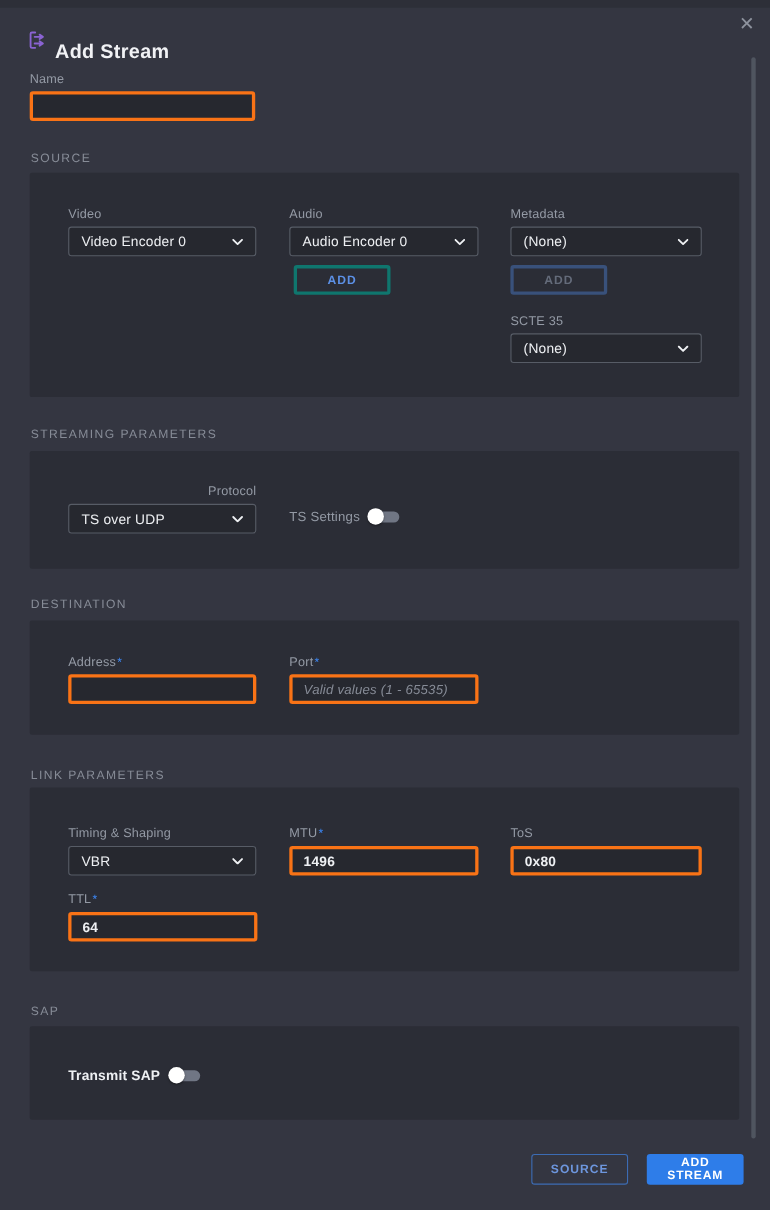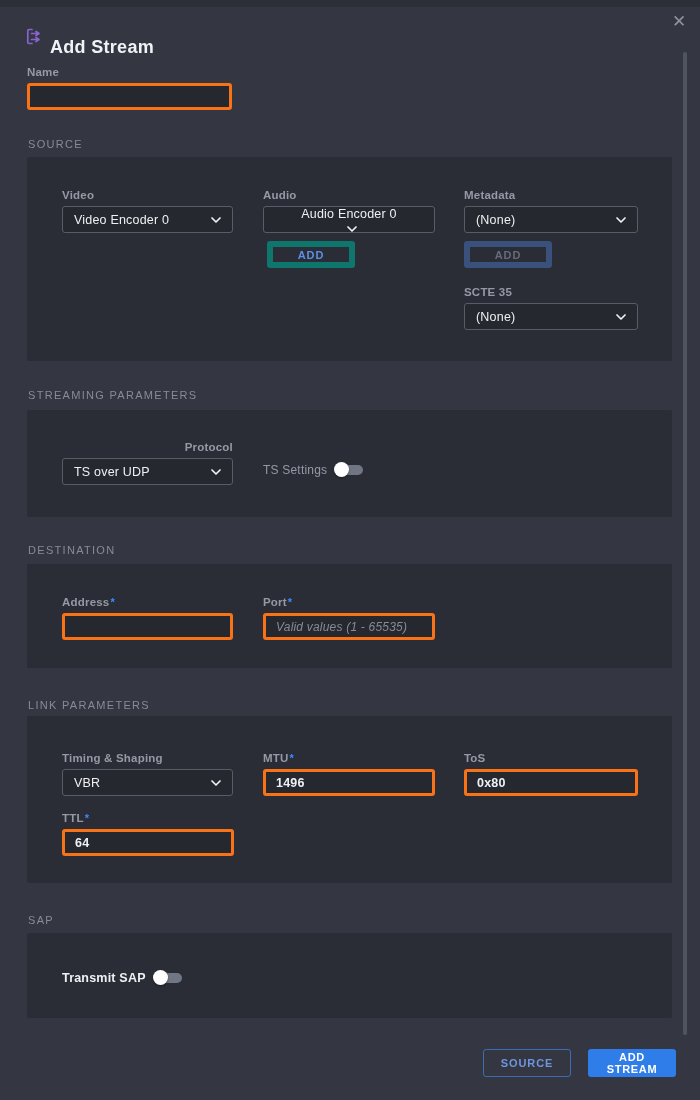--- a/index.html
+++ b/index.html
@@ -17,39 +17,39 @@
   .close-btn{position:absolute;left:668px;top:11px;width:22px;height:22px;color:#8d929d;
     font-size:17px;line-height:22px;text-align:center;cursor:pointer;}
 
   
   .sect-h{position:absolute;left:28px;font-size:11px;font-weight:400;letter-spacing:1.3px;color:#878c97;}
 
   
   .card{position:absolute;left:27px;width:645px;background:#2b2d36;border-radius:2px;}
 
   .fgroup{position:absolute;}
-  .flabel{display:block;font-size:11.5px;color:#949aa5;margin-bottom:5px;letter-spacing:.2px;font-weight:bold;}
+  .flabel{display:block;font-size:11.5px;color:#949aa5;margin-bottom:5px;letter-spacing:.2px;}
   .req{color:#3d8bfd;font-size:11px;vertical-align:top;margin-left:1px;}
 
   .selectbox{
     box-sizing:border-box;height:27px;background:#26282f;border:1px solid #575c66;border-radius:3px;
     display:flex;align-items:center;justify-content:space-between;padding:0 11px;cursor:pointer;
   }
   .selectbox .sel-txt{font-size:12.5px;font-weight:400;color:#eef0f3;letter-spacing:.2px;}
   .selectbox svg{flex:0 0 auto;margin-left:6px;}
 
   .tbox{
     box-sizing:border-box;height:27px;background:#26282f;border:3px solid #f97316;border-radius:3px;
     color:#eef0f3;font-size:12.5px;font-weight:700;padding:0 10px;outline:none;
     font-family:"Liberation Sans", sans-serif;letter-spacing:.2px;
   }
   .tbox::placeholder{color:#868b96;font-style:italic;font-weight:400;font-size:12px;}
 
   .btn-outline{
-    box-sizing:border-box;height:27px;border:6px solid #0f766e;border-radius:3px;background:transparent;
+    box-sizing:border-box;height:27px;border:3px solid #0f766e;border-radius:3px;background:transparent;
     color:#5c90e6;font-size:11px;font-weight:700;letter-spacing:.9px;cursor:pointer;
     font-family:"Liberation Sans", sans-serif;
   }
   .btn-outline.disabled{border-color:#39517b;color:#646b7a;cursor:default;}
 
   .toggle-row{display:flex;align-items:center;}
   .toggle-label{font-size:12px;color:#949aa5;margin-right:9px;letter-spacing:.2px;}
   .toggle-label.bright{color:#eef0f3;font-weight:700;font-size:12.5px;}
   .toggle{position:relative;width:27px;height:10px;background:#707684;border-radius:6px;cursor:pointer;}
   .toggle .knob{position:absolute;left:-2px;top:-3px;width:15px;height:15px;background:#ffffff;border-radius:50%;
@@ -95,21 +95,21 @@
     <div class="selectbox" style="width:171px;">
       <span class="sel-txt">Video Encoder 0</span>
       <svg width="10" height="6" viewBox="0 0 10 6">
           <polyline points="1,1 5,5 9,1" stroke="#eef0f3" stroke-width="1.7" fill="none" stroke-linecap="round" stroke-linejoin="round"></polyline>
         </svg>
     </div>
   </div>
 
   <div class="fgroup" style="left:236px;top:32px;">
     <label class="flabel">Audio</label>
-    <div class="selectbox" style="width:172px;flex-direction:column;">
+    <div class="selectbox" style="width:172px;">
       <span class="sel-txt">Audio Encoder 0</span>
       <svg width="10" height="6" viewBox="0 0 10 6">
           <polyline points="1,1 5,5 9,1" stroke="#eef0f3" stroke-width="1.7" fill="none" stroke-linecap="round" stroke-linejoin="round"></polyline>
         </svg>
     </div>
     <button class="btn-outline" style="width:88px;margin-top:8px;margin-left:4px;display:block;">ADD</button>
   </div>
 
   <div class="fgroup" style="left:437px;top:32px;">
     <label class="flabel">Metadata</label>

